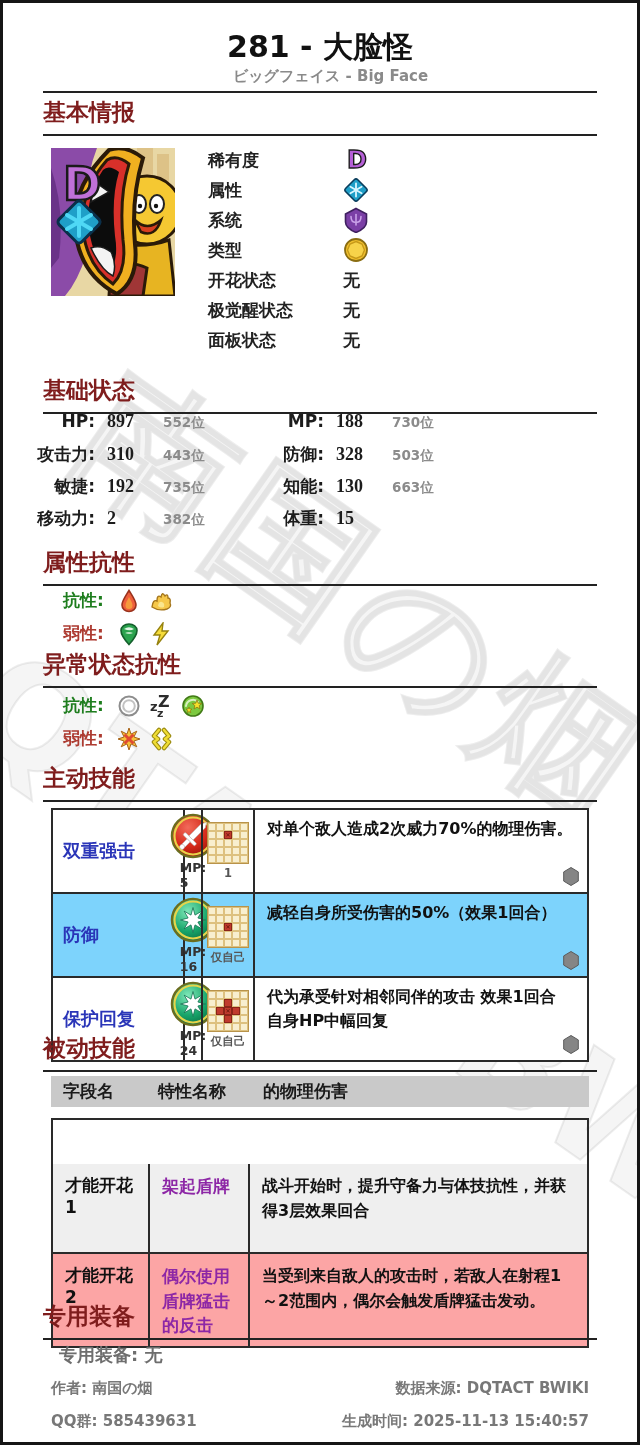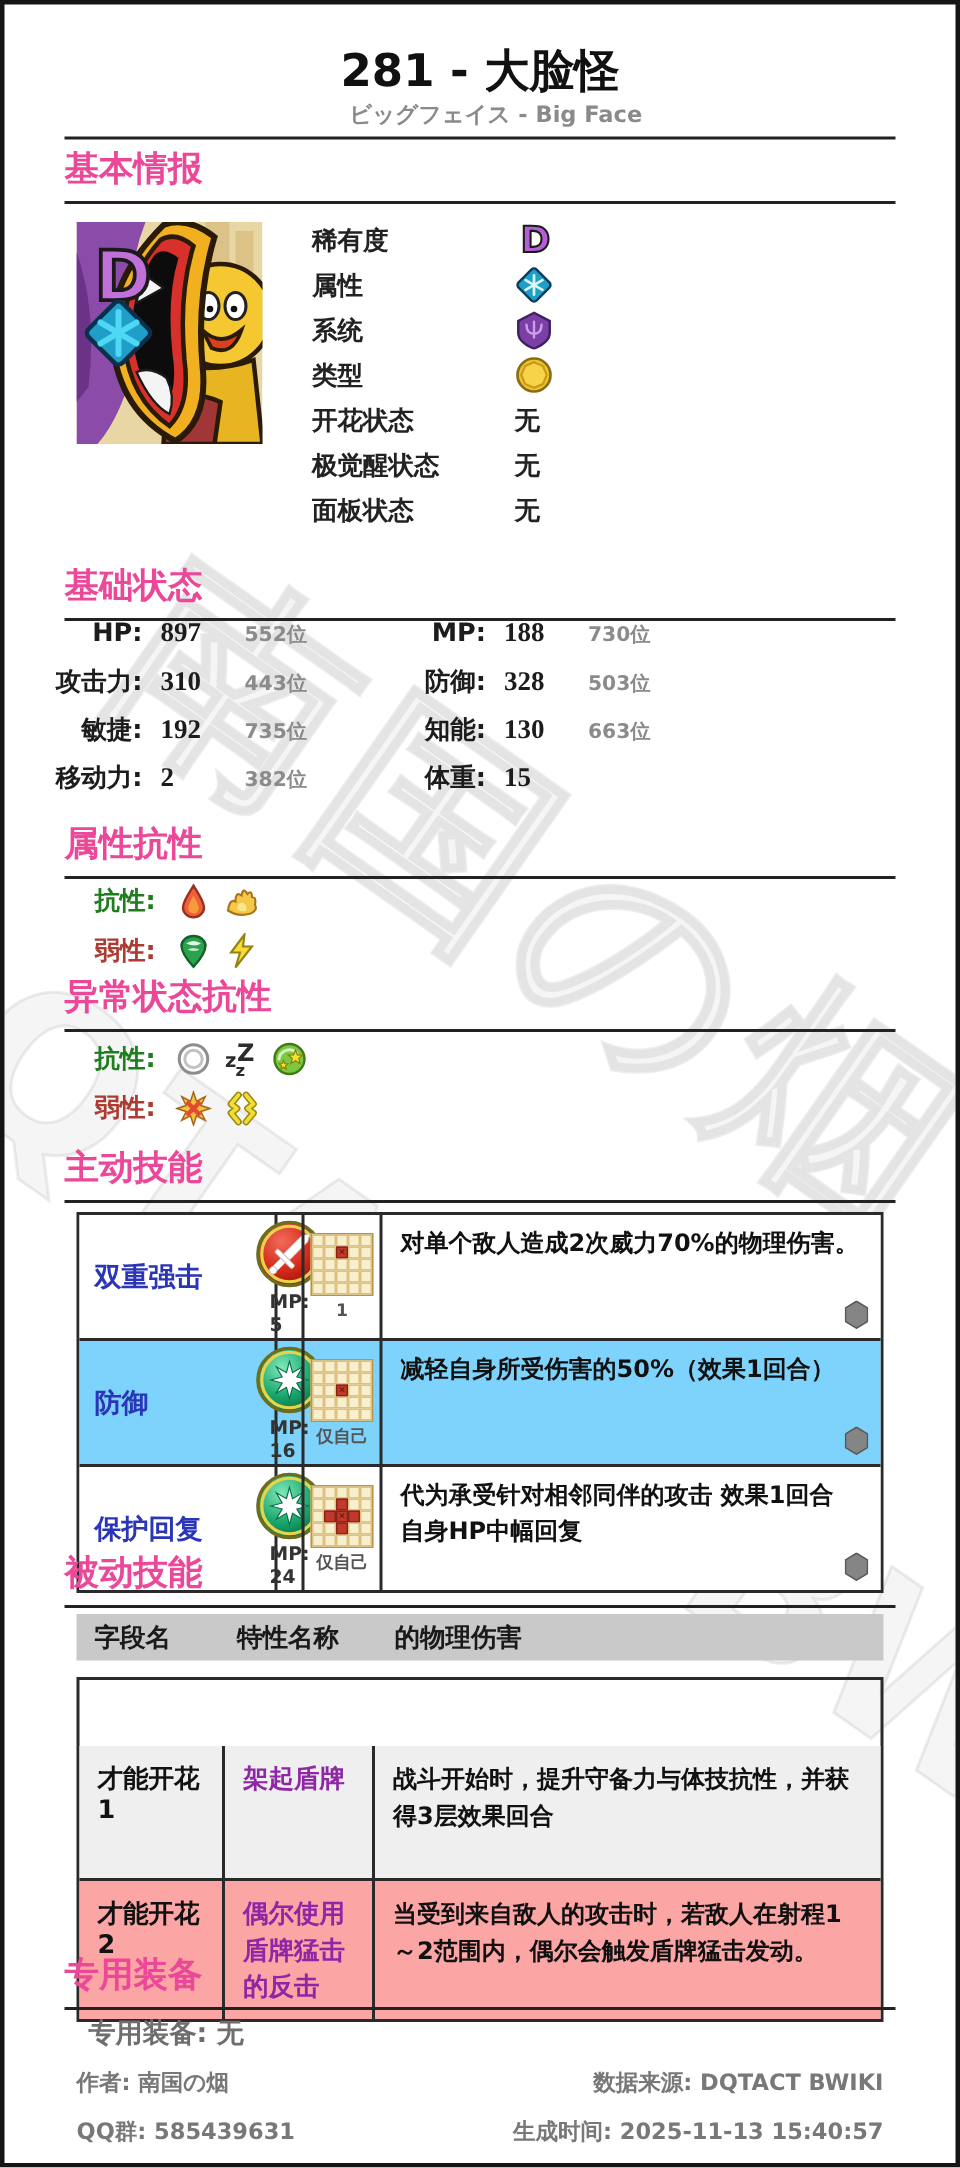--- a/index.html
+++ b/index.html
@@ -10,21 +10,21 @@
       color:rgba(128,128,128,0.08);-webkit-text-stroke:2px rgba(128,128,128,0.14);
       transform:rotate(35deg);transform-origin:0 0;letter-spacing:12px;pointer-events:none;}
   #wm1{top:330px;left:150px;font-size:150px;}
   #wm2{top:545px;left:-70px;font-size:140px;letter-spacing:6px;}
   .z{position:absolute;z-index:1;}
   
   .title{top:24px;left:0;right:0;text-align:center;font-size:30px;font-weight:600;color:#111;}
   .subtitle{top:64px;left:0;right:0;text-align:center;font-size:15px;font-weight:600;color:#8a8a8a;padding-left:21px;}
   .topline{top:88px;left:40px;right:40px;border-top:2px solid #222;}
   
-  .sec-h{left:40px;right:40px;color:#ec4899;font-size:23px;font-weight:bold;
+  .sec-h{left:40px;right:40px;color:#7f1d1d;font-size:23px;font-weight:bold;
          border-bottom:2px solid #222;padding-bottom:6px;}
   
   .portrait{top:145px;left:48px;width:124px;height:148px;}
   .bfields{top:142px;left:205px;right:36px;}
   .bfield{display:flex;align-items:center;height:30px;}
   .bflabel{width:135px;font-size:17px;font-weight:bold;color:#222;}
   .bfval{font-size:17px;font-weight:bold;color:#222;display:flex;align-items:center;}
   
   .stats{top:408px;left:28px;}
   .stat-line{display:flex;height:32px;align-items:baseline;}

